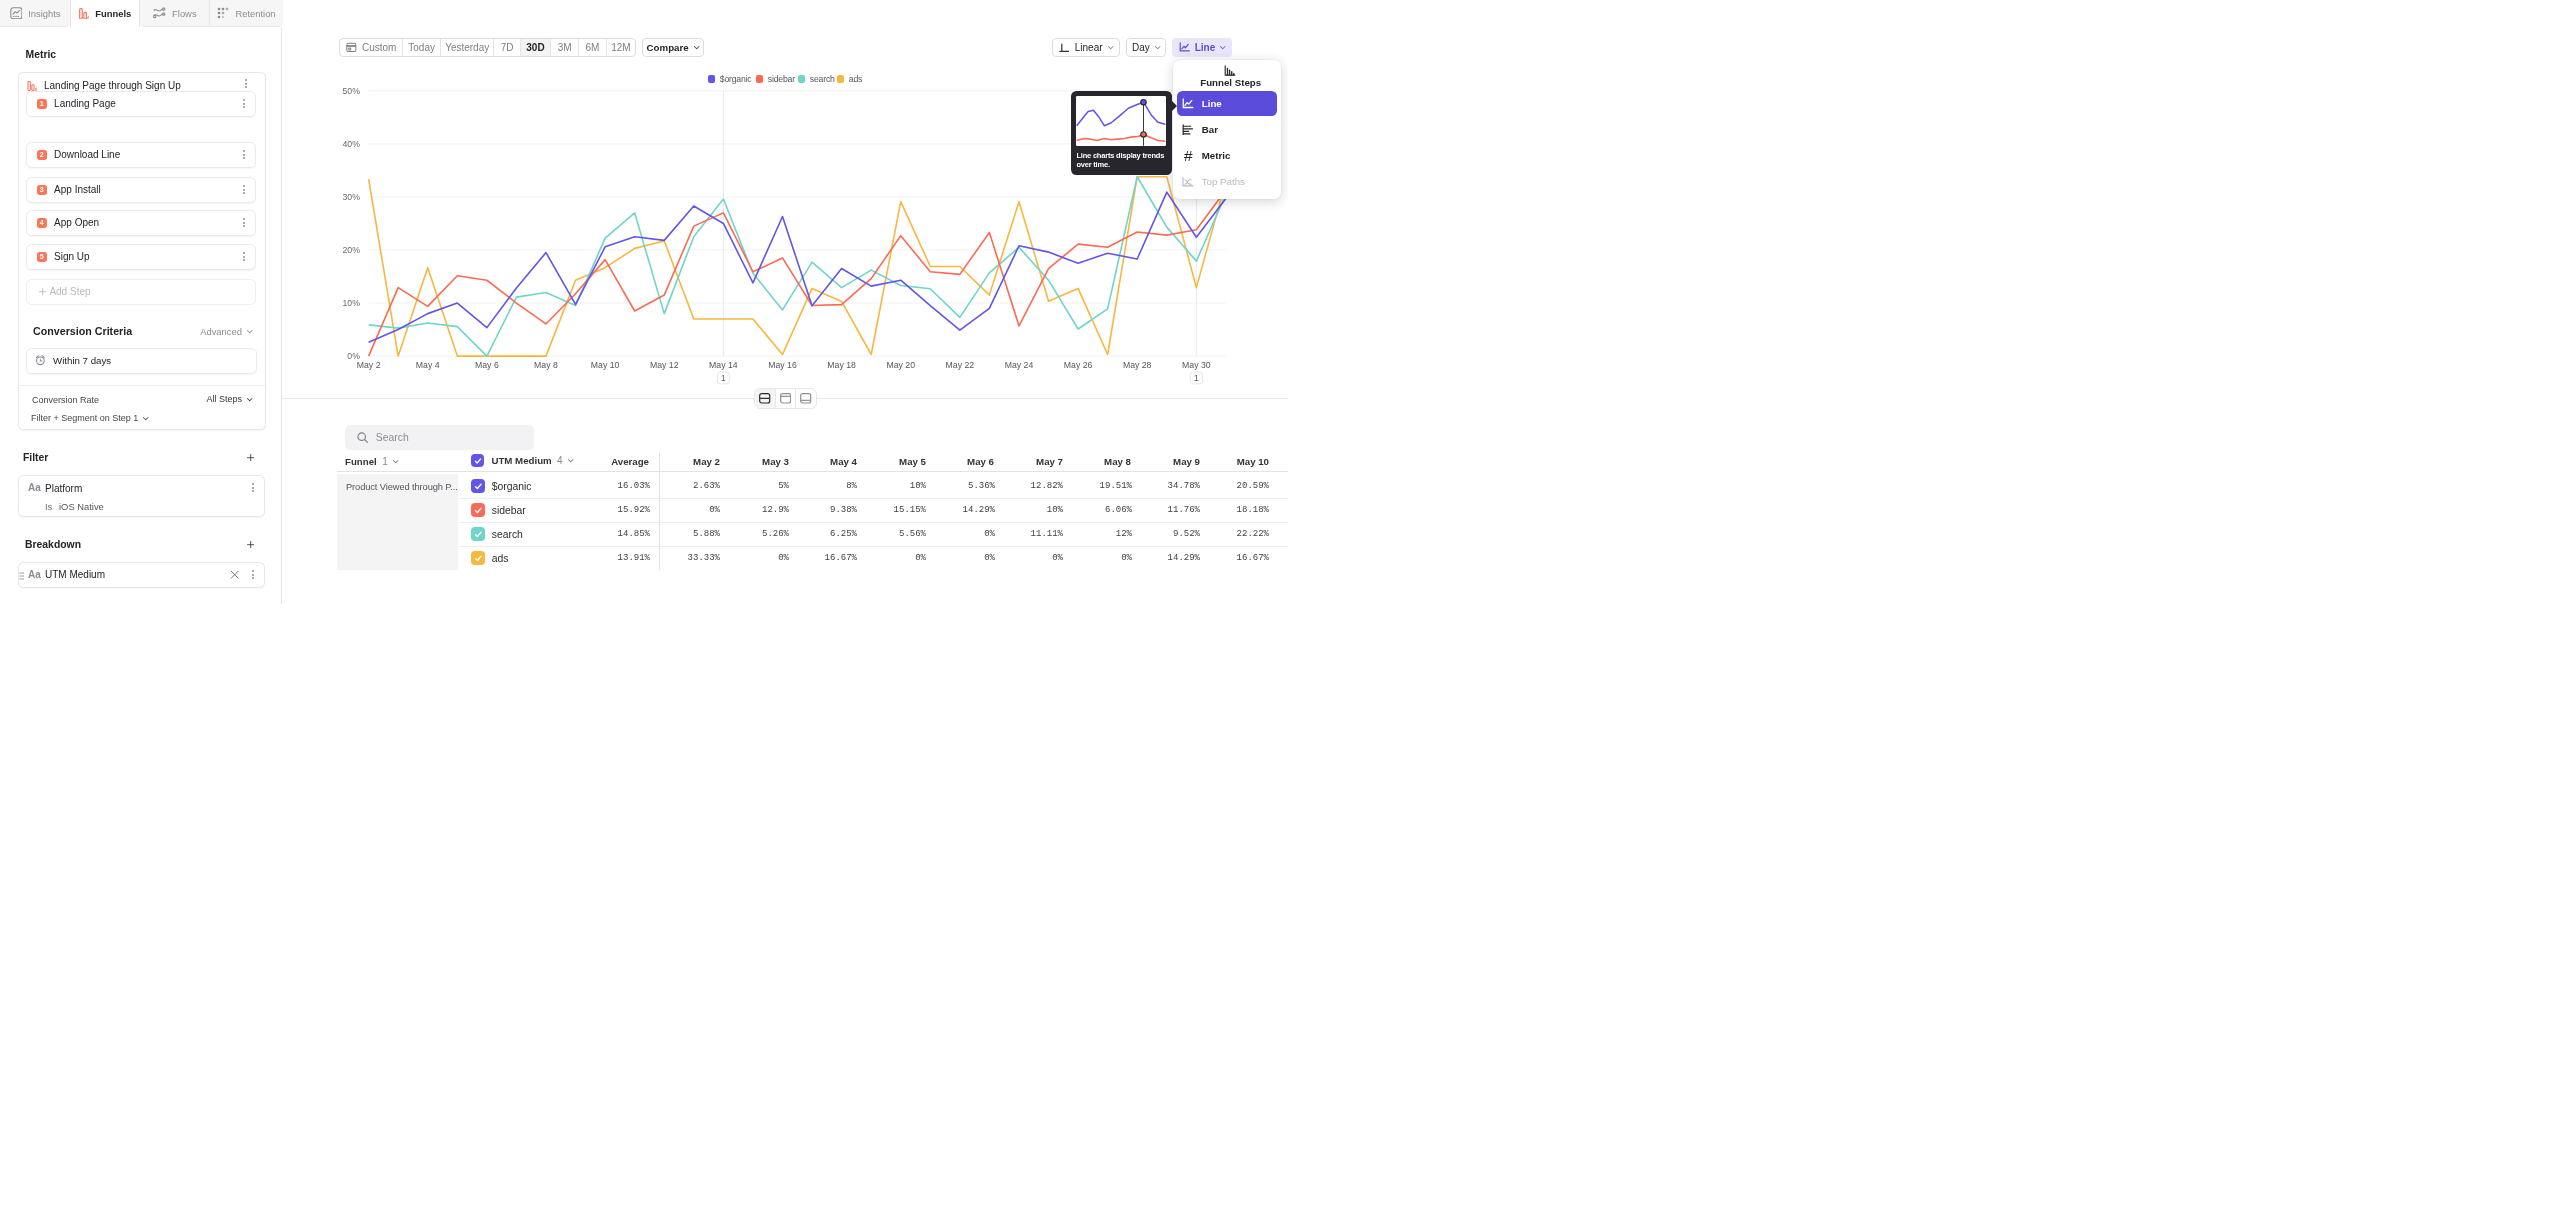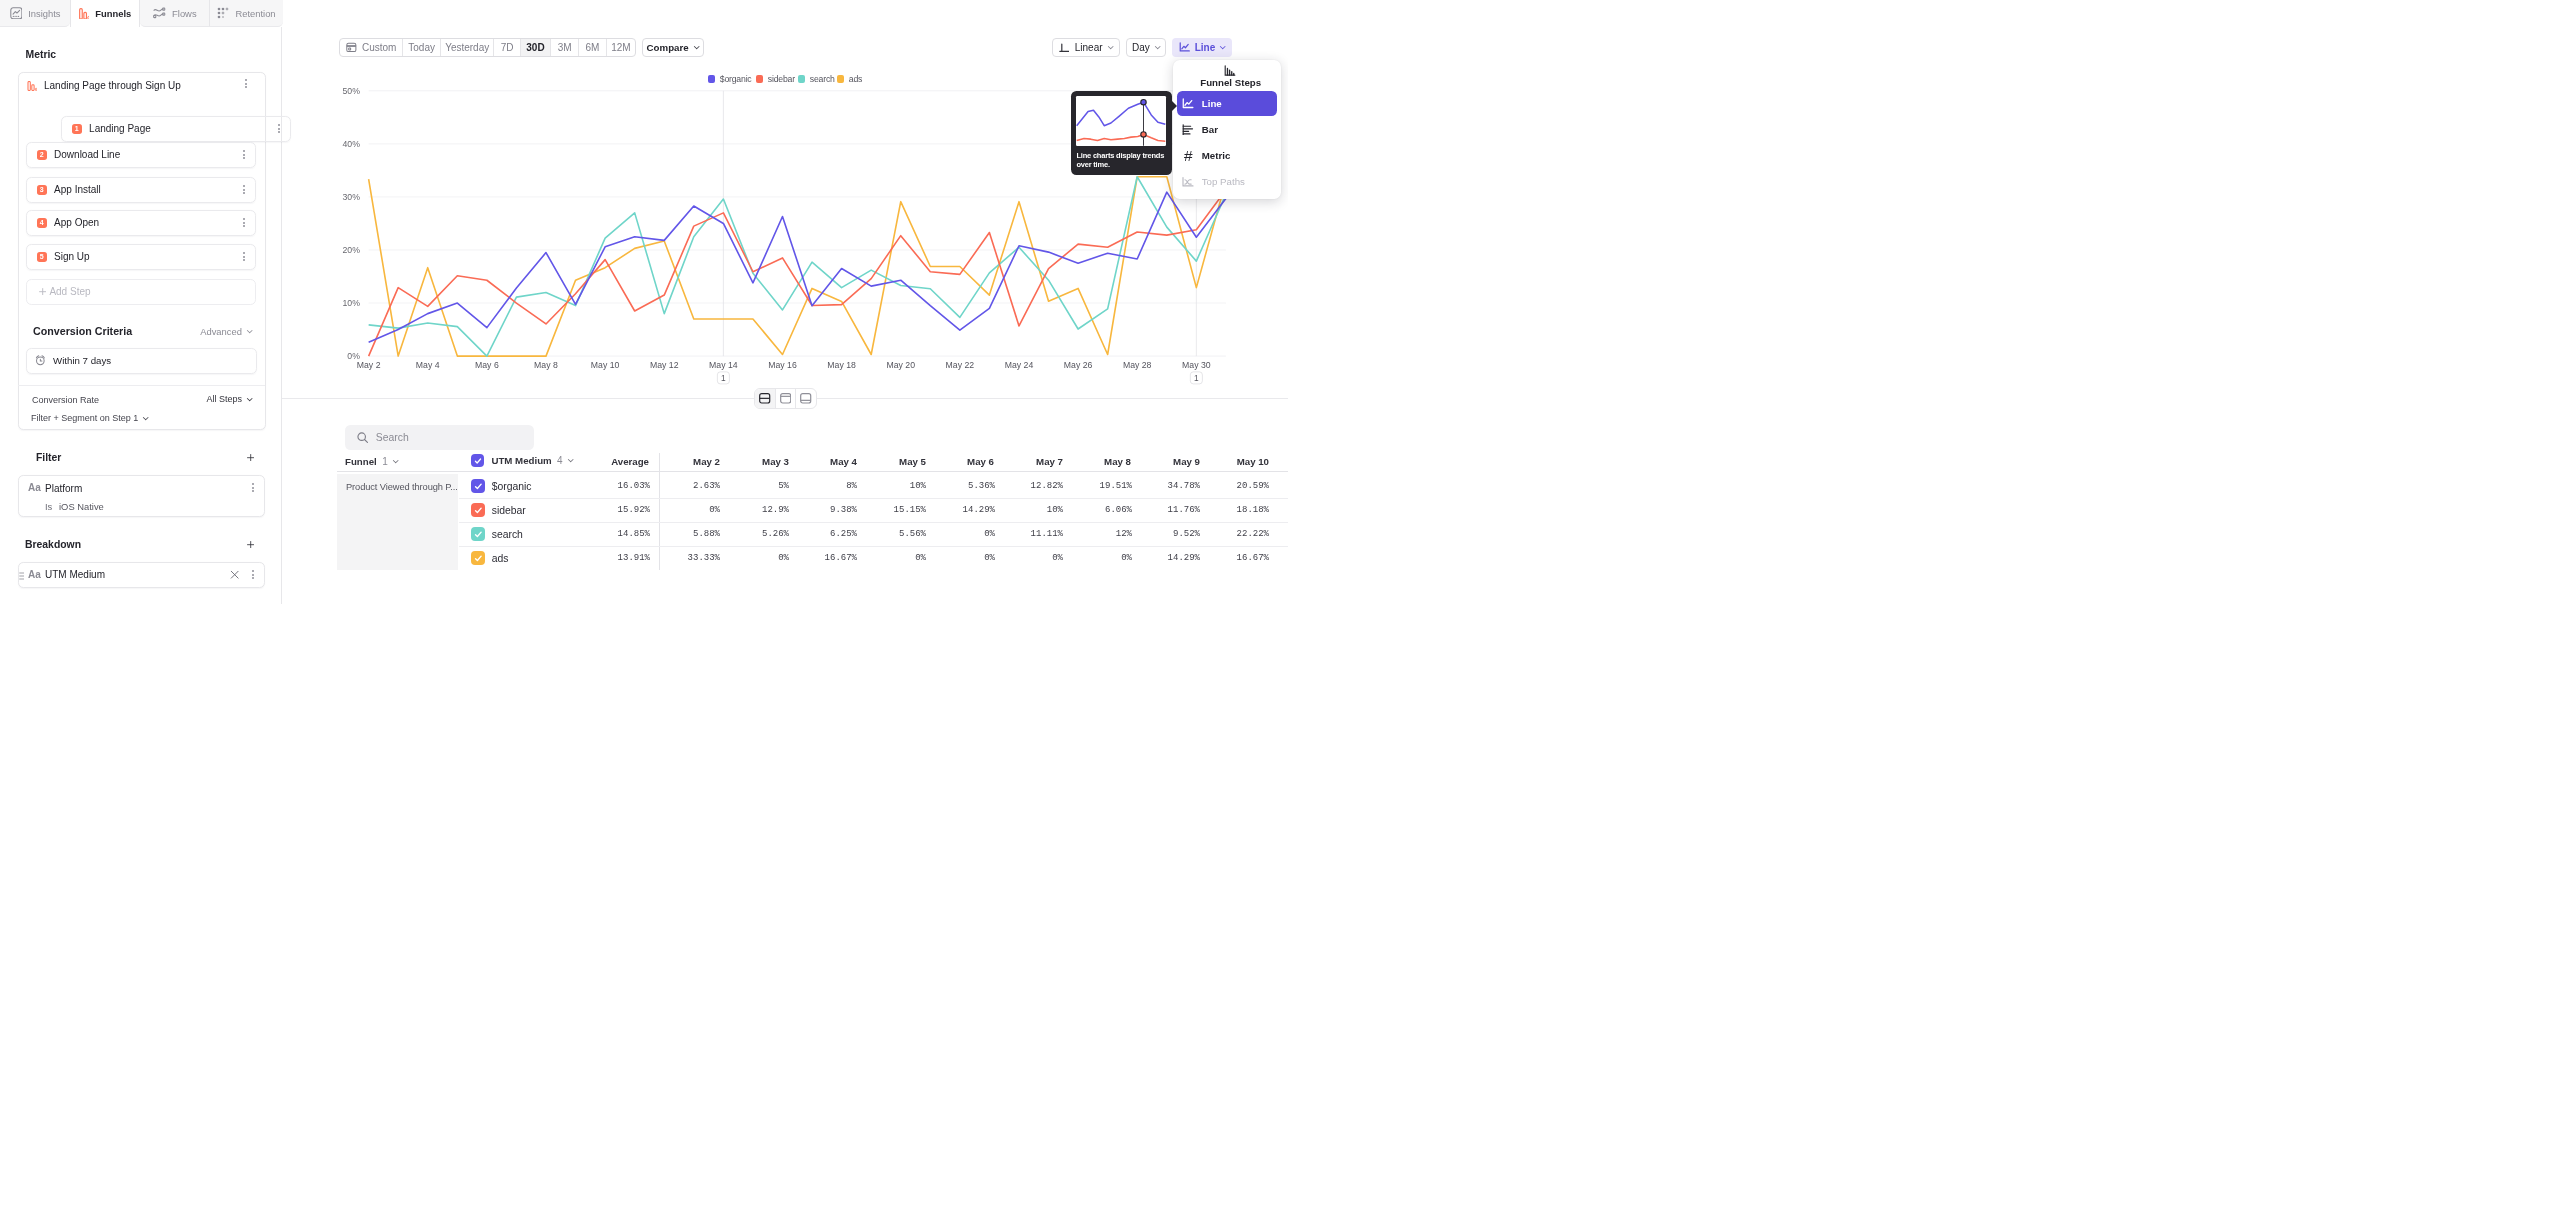--- a/index.html
+++ b/index.html
@@ -104,21 +104,21 @@
       <rect x="15.8" y="14.5" width="2.8" height="4.5" rx="1.2" stroke-width="1.6"></rect>
     </svg>
     <span style="font-size:10px;color:#24242b;margin-left:7px;">Landing Page through Sign Up</span>
   </div>
   <div class="kebab abs" style="left:245px;top:52px;">
       <i></i>
       <i></i>
       <i></i>
     </div>
 
-  <div class="stepcard" style="top:89px;margin-left:35px;">
+  <div class="stepcard" style="top:64px;">
       <span class="badge">1</span>
       <span class="steptxt">Landing Page</span>
       <span class="kebab">
         <i></i>
         <i></i>
         <i></i>
       </span>
     </div>
   <div class="stepcard" style="top:115px;">
       <span class="badge">2</span>
@@ -173,21 +173,21 @@
     <path d="M4.5 7.5 C5.2 5.4 6.8 3.9 8.8 3.3"></path>
     <path d="M19.5 7.5 C18.8 5.4 17.2 3.9 15.2 3.3"></path>
   </svg>
   <div class="abs" style="left:53px;top:328px;font-size:9.7px;color:#24242b;">Within 7 days</div>
 
   <div class="abs" style="left:18.4px;top:358px;width:247px;height:0.7px;background:#ededf0;"></div>
   <div class="abs" style="left:32px;top:368px;font-size:9px;color:#45454e;">Conversion Rate</div>
   <div class="abs row" style="right:29px;top:367px;font-size:9px;color:#33333b;gap:4.7px;">All Steps <span class="chev" style="margin-top:-1.3px;"></span></div>
   <div class="abs row" style="left:31px;top:386px;font-size:9px;color:#45454e;gap:4.7px;">Filter + Segment on Step 1 <span class="chev" style="margin-top:-1.3px;"></span></div>
 
-  <div class="h1" style="left:36px;top:425px;">Filter</div>
+  <div class="h1" style="left:23px;top:425px;">Filter</div>
   <svg class="abs" style="left:247px;top:427px;" width="7.4" height="7.4" viewBox="0 0 15 15" stroke="#33333b" stroke-width="1.7" stroke-linecap="round">
       <path d="M7.5 1v13M1 7.5h13"></path>
     </svg>
   <div class="card" style="left:17.7px;top:448px;width:247px;height:42px;"></div>
   <div class="abs" style="left:28px;top:455px;font-size:10px;font-weight:700;color:#8b8b94;">Aa</div>
   <div class="abs" style="left:45px;top:456px;font-size:10px;color:#24242b;">Platform</div>
   <div class="kebab abs" style="left:252px;top:456px;">
       <i></i>
       <i></i>
       <i></i>

